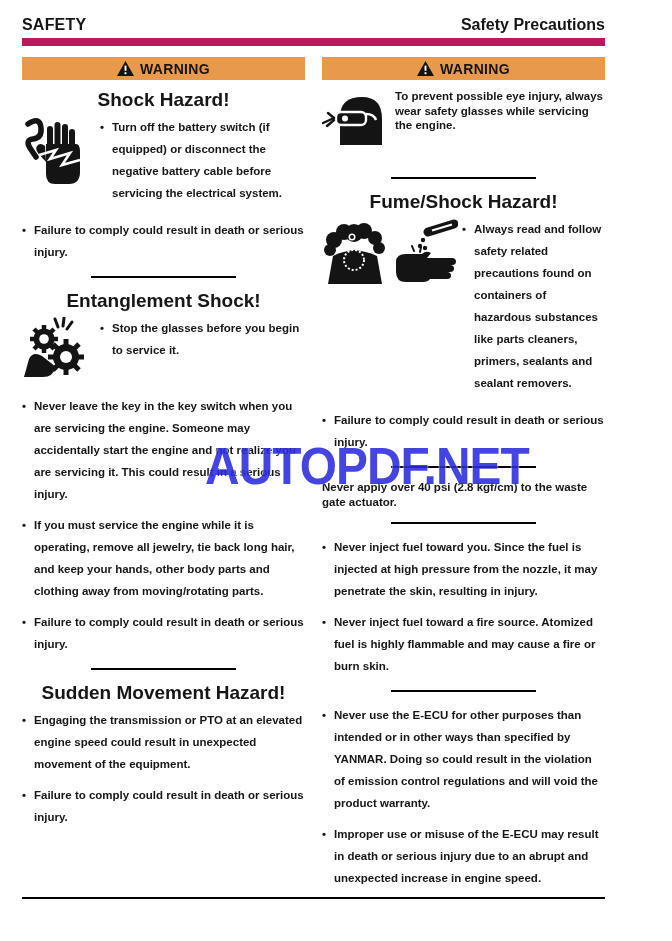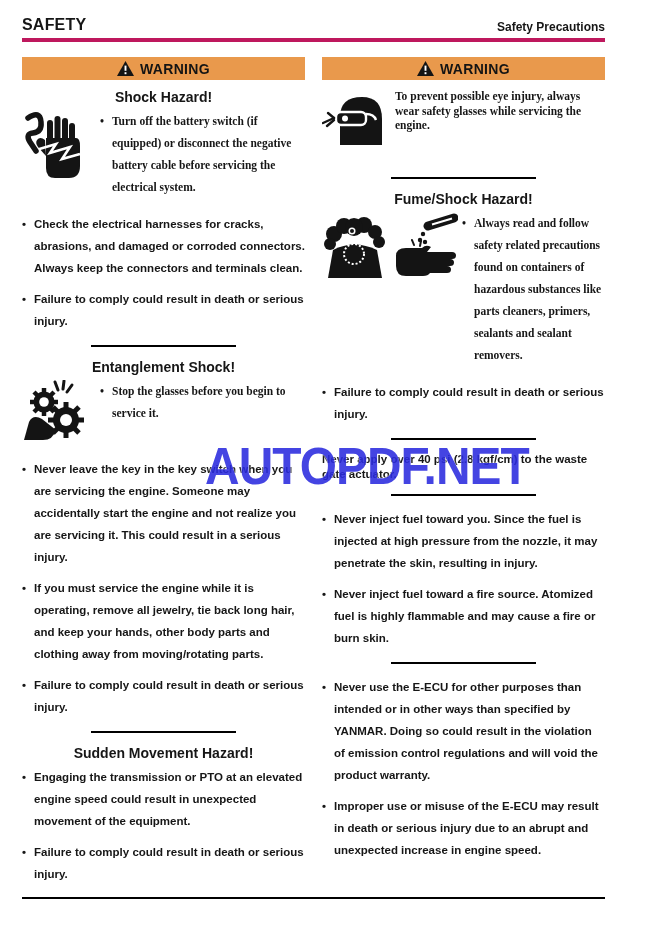--- a/index.html
+++ b/index.html
@@ -11,45 +11,45 @@
   html,body{margin:0;padding:0;}
   body{
     width:672px;height:941px;background:#ffffff;position:relative;overflow:hidden;
     font-family:"Liberation Sans",sans-serif;color:var(--ink);
   }
   .page{position:absolute;inset:0;}
   
   .page-header{
     position:absolute;left:22px;top:16px;width:583px;
     display:flex;justify-content:space-between;align-items:flex-end;
-    border-bottom:4px solid #be185d;padding-bottom:4px;gap:20px;
+    border-bottom:8px solid #be185d;padding-bottom:4px;gap:20px;
   }
   .header-title{font-size:16px;font-weight:bold;letter-spacing:.2px;}
-  .header-section{font-size:12px;font-weight:bold;margin-left:15px;}
+  .header-section{font-size:16px;font-weight:bold;margin-left:15px;}
   
   .columns{position:absolute;left:22px;top:57px;width:583px;display:flex;gap:17px;}
   .col{width:283px;flex:none;}
   
   .warning-banner{
     background:var(--warning-banner);height:23px;display:flex;align-items:center;justify-content:center;
     gap:6px;font-weight:bold;font-size:14px;letter-spacing:.3px;color:#141414;
   }
   .warning-banner svg{display:block;}
   
-  .hazard-title{text-align:center;font-weight:bold;font-size:14px;margin:9px 0 5px;}
+  .hazard-title{text-align:center;font-weight:bold;font-size:19px;margin:9px 0 5px;}
   
   .bullet{display:flex;font-weight:bold;font-size:11.5px;line-height:22px;margin:0 0 9px;}
   .bullet::before{content:"\2022";flex:none;width:12px;}
   .plain{font-weight:bold;font-size:11.5px;line-height:14.6px;margin:0 0 9px;}
   .icon-row{display:flex;align-items:flex-start;margin-bottom:6px;}
   .icon-box{flex:none;}
   .icon-box.w78{width:78px;}
   .icon-box.w73{width:73px;}
   .icon-box.w140{width:140px;display:flex;gap:4px;}
-  .icon-row .bullet,.icon-row .plain{flex:1;font-family:Liberation Serif, serif;}
+  .icon-row .bullet,.icon-row .plain{flex:1;}
   .divider{width:145px;height:0;border-top:2px solid #000;margin:13px auto 12px;}
   .divider.tall{margin-top:22px;}
   
   .watermark{
     position:absolute;left:205px;top:436px;width:390px;
     font-size:52px;font-weight:bold;letter-spacing:-1px;
     color:var(--watermark-blue);opacity:.88;
     text-shadow:0 0 2px #ffffff,0 0 1px #ffffff;
     transform:scaleX(.92);transform-origin:left center;
     white-space:nowrap;z-index:5;
@@ -106,21 +106,20 @@
               <path d="M23 30 q-5 -4 -8 0 q-2 3 1 7 l8 9 z"></path>
               <path d="M24 28 h30 q4 0 4 8 v20 q0 12 -11 12 h-14 q-9 0 -9 -10 z"></path>
             </g>
             <path d="M14 40 L34 34 L28 43 L48 37 L40 49 L58 44" fill="none" stroke="#fff" stroke-width="2.6"></path>
             <path d="M6 8 q12 -8 13 4 q1 10 -8 11 q-8 1 -3 9 l6 9" fill="none" stroke="#141414" stroke-width="5.5" stroke-linecap="round"></path>
           </svg>
         </div>
         <div class="bullet">Turn off the battery switch (if equipped) or disconnect the negative battery cable before servicing the electrical system.</div>
       </div>
 
-      <div class="bullet">Check the electrical harnesses for cracks, abrasions, and damaged or corroded connectors. Always keep the connectors and terminals clean.</div>
       <div class="bullet">Failure to comply could result in death or serious injury.</div>
 
       <div class="divider"></div>
 
       <div class="hazard-title">Entanglement Shock!</div>
 
       <div class="icon-row" style="min-height:72px;">
         <div class="icon-box w78">
           <svg width="64" height="62" viewBox="0 0 64 62">
             <g stroke="#141414" stroke-width="4.5">

